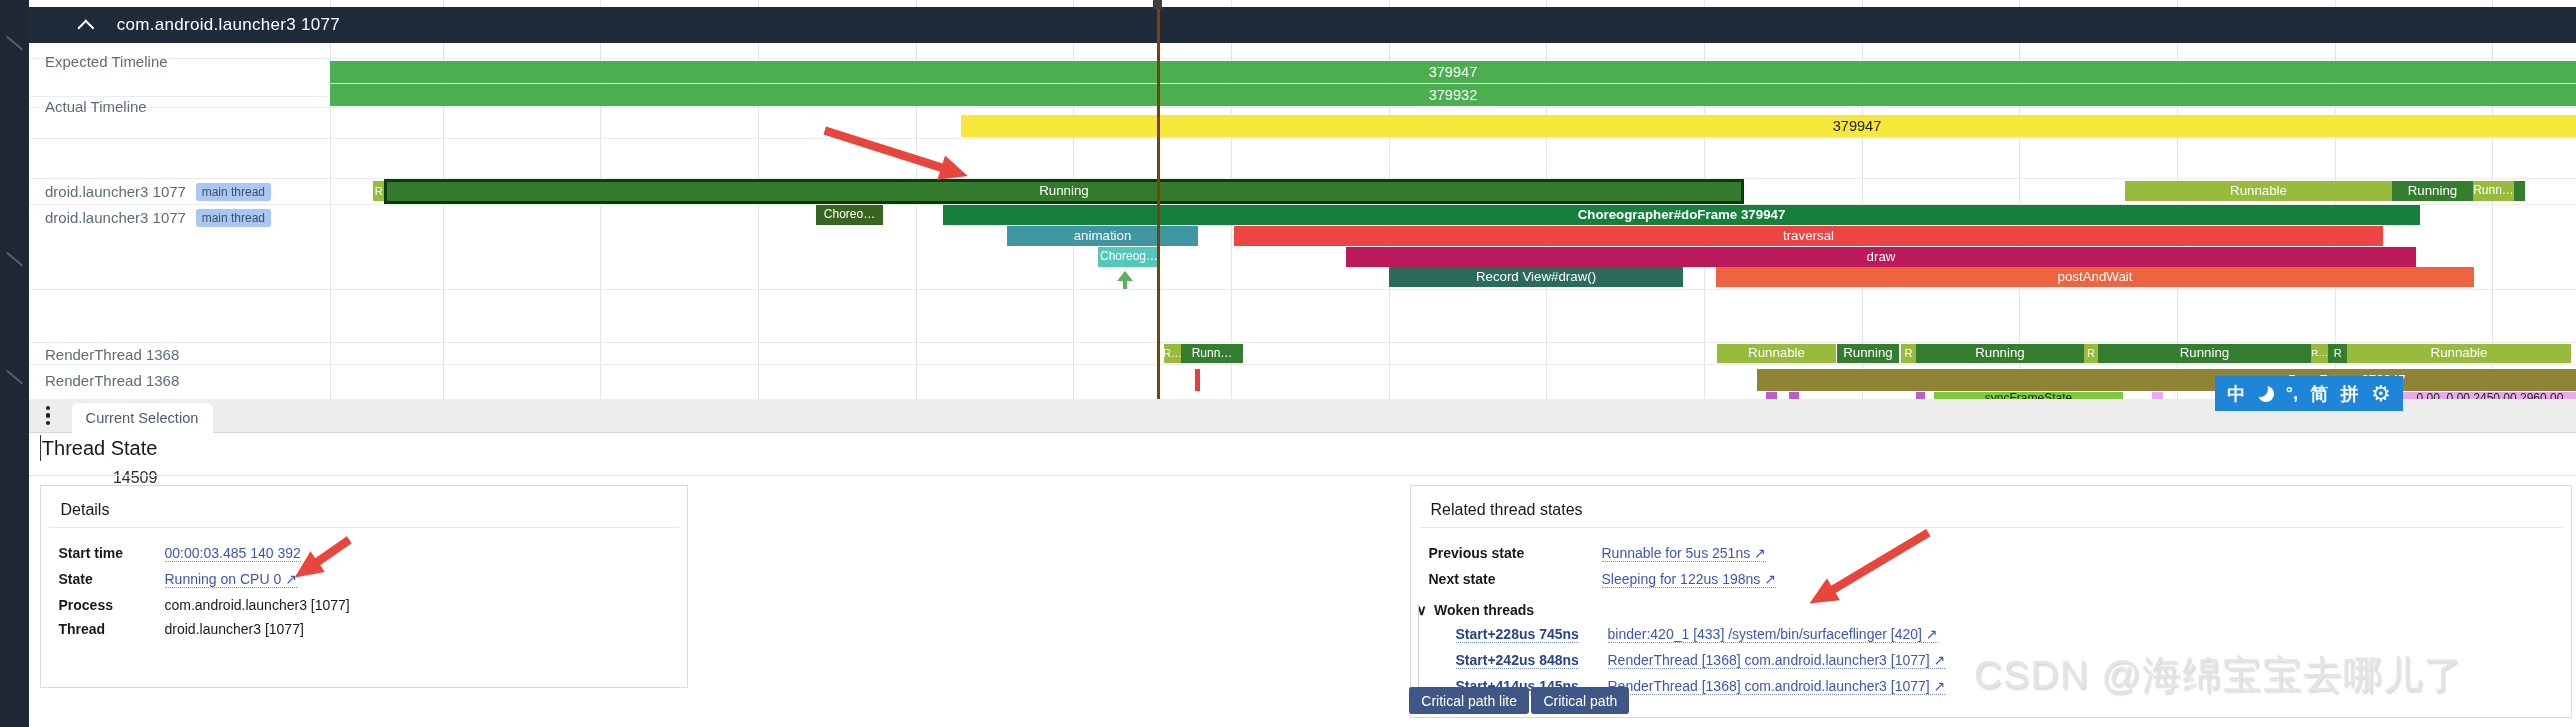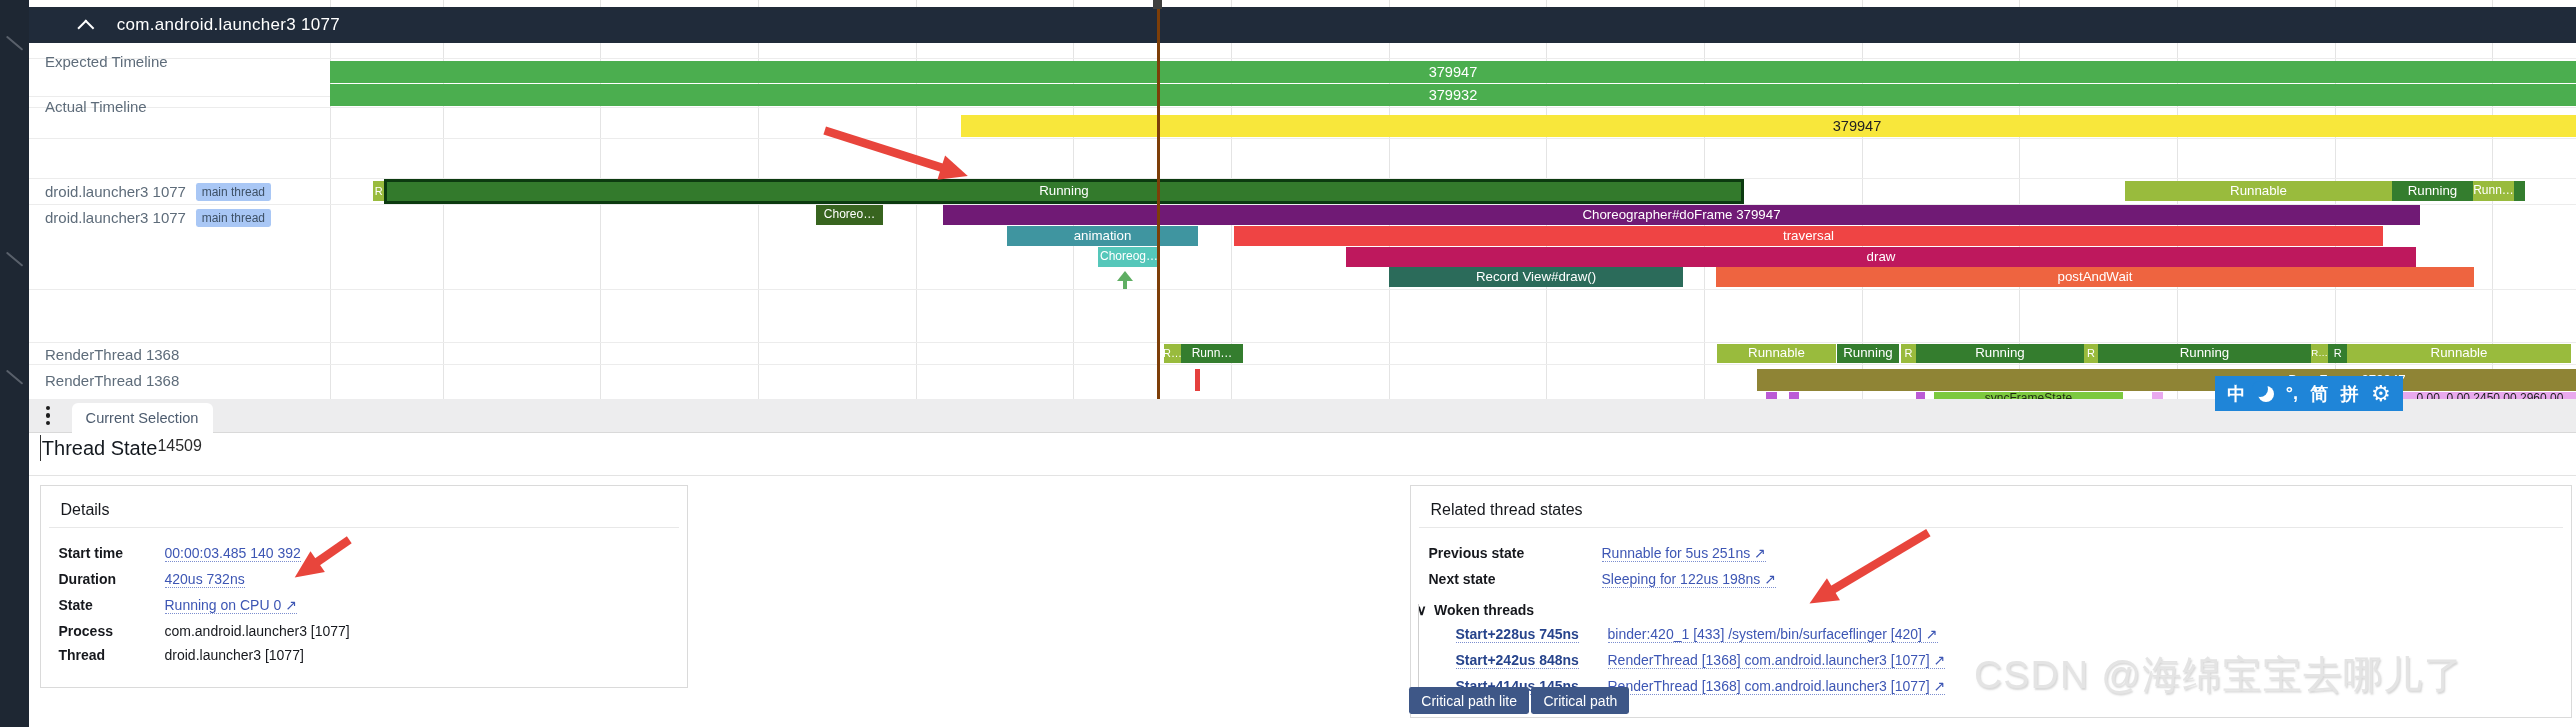--- a/index.html
+++ b/index.html
@@ -35,21 +35,21 @@
   .ime .gear{font-size:22px;font-weight:normal;}
   .moon{width:16px;height:16px;border-radius:50%;background:#fff;position:relative;overflow:visible;}
   .moon::after{content:"";position:absolute;left:-5.5px;top:-4.2px;width:16px;height:16px;border-radius:50%;background:#1f85d8;}
   
   .panel{position:absolute;left:28.5px;top:399px;right:0;bottom:0;background:#fff;z-index:4;}
   .tabstrip{position:absolute;left:0;top:0;right:0;height:33px;background:#ededee;border-bottom:0.6px solid #d9d9d9;}
   .dots{position:absolute;left:17px;top:6.7px;display:flex;flex-direction:column;gap:3.6px;}
   .dots i{width:4.2px;height:4.2px;border-radius:50%;background:#1c1c1c;}
   .tab{position:absolute;left:43px;top:3.6px;width:141px;height:30px;background:#fff;border-radius:6px 6px 0 0;
     display:flex;align-items:center;justify-content:center;color:#4c5b6e;font-size:14.6px;cursor:pointer;}
-  .heading{position:absolute;left:13.3px;top:38px;font-size:20px;color:#14191f;display:flex;align-items:flex-start;gap:0;}
+  .heading{position:absolute;left:13.3px;top:38px;font-size:20px;color:#14191f;display:flex;align-items:flex-end;gap:9px;flex-direction:column;}
   .heading .hid{font-size:16px;color:#2b2b2b;}
   .text-cursor{position:absolute;left:11px;top:36px;width:1.2px;height:25.5px;background:#333;}
   .pdivider{position:absolute;left:0;right:0;top:76px;height:1.2px;background:#e3e3e3;}
   .card{position:absolute;background:#fff;border:1.2px solid #dadada;box-sizing:border-box;}
   .card h3{margin:8px;padding:7.3px 12px 7.3px 12px;font-size:16px;font-weight:400;color:#16181d;border-bottom:1.2px solid #e8e8e8;}
   .rows{padding:4.9px 0;}
   .drow{display:flex;padding:4.2px 0 4.2px 18px;font-size:14px;align-items:baseline;}
   .dlabel{width:106px;font-weight:bold;color:#16181d;flex-shrink:0;}
   .rlabel{width:173px;font-weight:bold;color:#16181d;flex-shrink:0;}
   .dvalue{color:#16181d;}
@@ -118,21 +118,21 @@
     <div class="slice" style="left: 2392px; top: 181px; width: 81px; height: 20px; background: rgb(52, 125, 46);">
       <span style="color: rgb(255, 255, 255); font-size: 13.3px;">Running</span>
     </div>
     <div class="slice" style="left: 2473px; top: 181px; width: 41px; height: 20px; background: rgb(153, 187, 61);">
       <span style="color: rgb(255, 255, 255); font-size: 12px;">Runn…</span>
     </div>
     <div class="slice" style="left: 2514px; top: 181px; width: 11px; height: 20px; background: rgb(52, 125, 46);"></div>
     <div class="slice" style="left: 816px; top: 205px; width: 67px; height: 20px; background: rgb(56, 100, 31);">
       <span style="color: rgb(255, 255, 255); font-size: 12px;">Choreo…</span>
     </div>
-    <div class="slice" style="left: 943px; top: 205px; width: 1477px; height: 20px; background: #701a75;">
+    <div class="slice" style="left: 943px; top: 205px; width: 1477px; height: 20px; background: #15803d; font-weight: bold;">
       <span style="color: rgb(255, 255, 255); font-size: 13.3px;">Choreographer#doFrame 379947</span>
     </div>
     <div class="slice" style="left: 1007px; top: 226px; width: 191px; height: 20px; background: rgb(63, 149, 160);">
       <span style="color: rgb(255, 255, 255); font-size: 13.3px;">animation</span>
     </div>
     <div class="slice" style="left: 1234px; top: 226px; width: 1149px; height: 20px; background: #ef4444;">
       <span style="color: rgb(255, 255, 255); font-size: 13.3px;">traversal</span>
     </div>
     <div class="slice" style="left: 1098px; top: 247px; width: 62px; height: 20px; background: rgb(85, 199, 186);">
       <span style="color: rgb(255, 255, 255); font-size: 12px;">Choreog…</span>
@@ -263,24 +263,20 @@
     <span class="hid">14509</span>
   </div>
   <div class="pdivider"></div>
 
   <div class="card" style="left:11px;top:86px;width:648px;height:203px;">
     <h3>Details</h3>
     <div class="rows" id="details-rows">
         <div class="drow">
           <div class="dlabel">Start time</div>
           <div class="dvalue link">00:00:03.485 140 392</div>
-        </div>
-        <div class="drow">
-          <div class="dlabel">Duration</div>
-          <div class="dvalue link">420us 732ns</div>
         </div>
         <div class="drow">
           <div class="dlabel">State</div>
           <div class="dvalue link">Running on CPU 0 ↗</div>
         </div>
         <div class="drow">
           <div class="dlabel">Process</div>
           <div class="dvalue">com.android.launcher3 [1077]</div>
         </div>
         <div class="drow">

